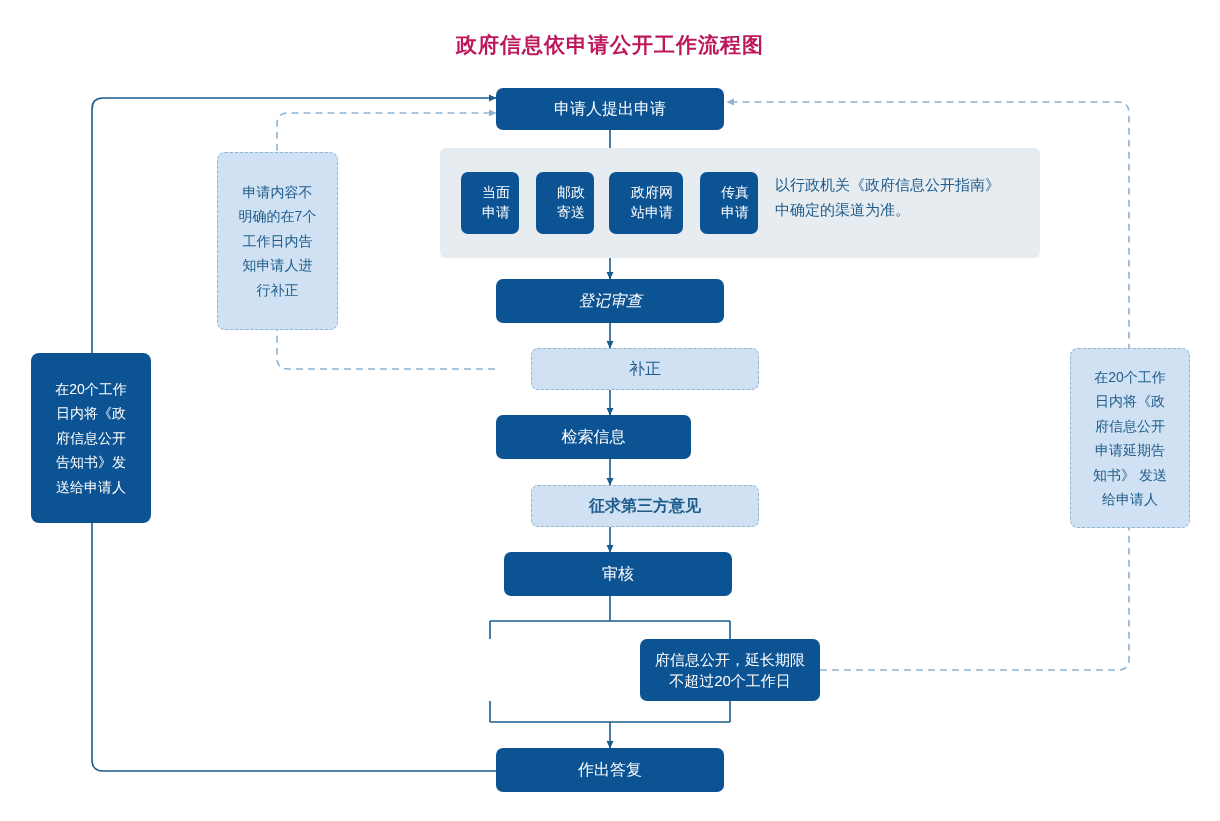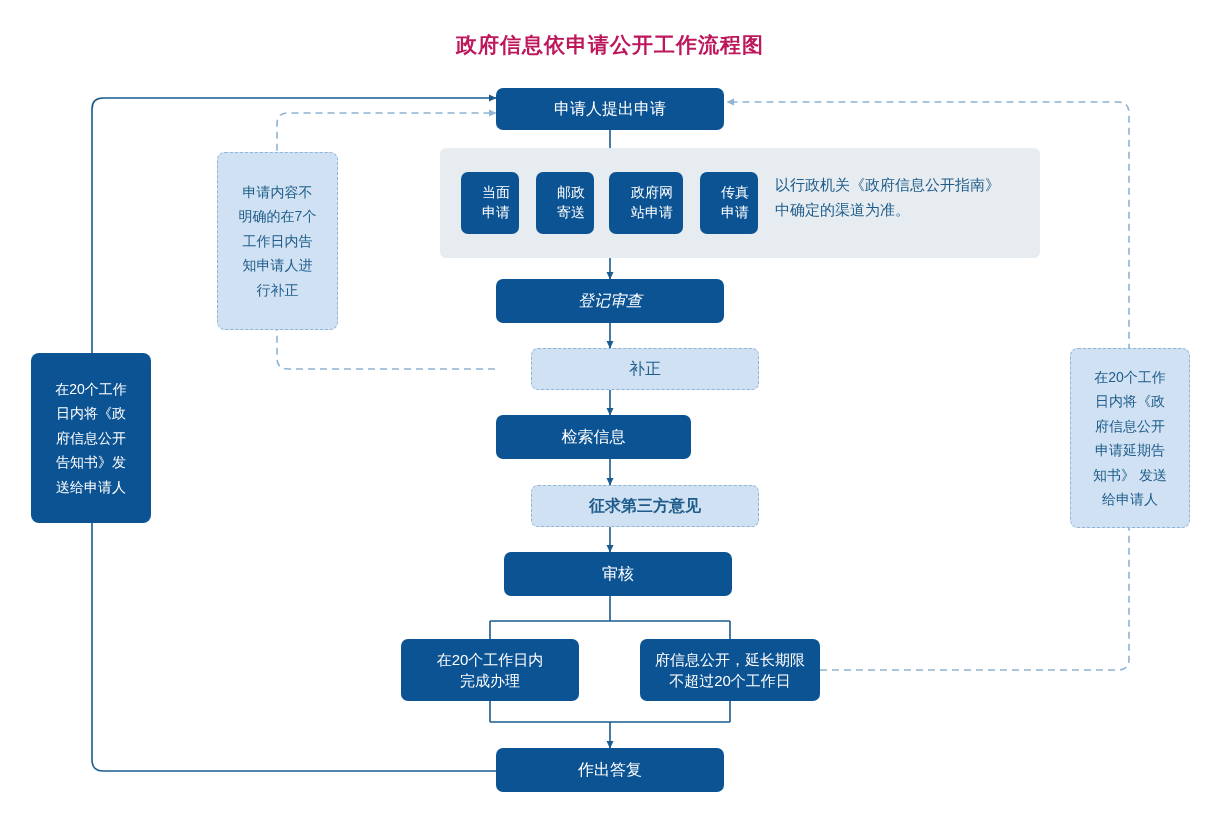--- a/index.html
+++ b/index.html
@@ -180,22 +180,20 @@
   <div class="node solid f16" style="left:496px; top:279px; width:228px; height:44px;font-style:italic;">登记审查</div>
 
   <div class="node light f16" style="left:496px; top:348px; width:228px; height:42px;">补正</div>
 
   <div class="node solid f16" style="left:496px; top:415px; width:195px; height:44px;">检索信息</div>
 
   <div class="node light f16" style="left:496px; top:485px; width:228px; height:42px;font-weight:bold;">征求第三方意见</div>
 
   <div class="node solid f16" style="left:496px; top:552px; width:228px; height:44px;margin-left:8px;">审核</div>
 
-  <div class="node solid f15" style="left:401px; top:639px; width:178px; height:62px;">在20个工作日内
-完成办理</div>
   <div class="node solid f15" style="left:640px; top:639px; width:180px; height:62px;">府信息公开，延长期限
 不超过20个工作日</div>
 
   <div class="node solid f16" style="left:496px; top:748px; width:228px; height:44px;">作出答复</div>
 
   <div class="side lightnote" style="left:217px; top:152px; width:121px; height:178px;">申请内容不
 明确的在7个
 工作日内告
 知申请人进
 行补正</div>

